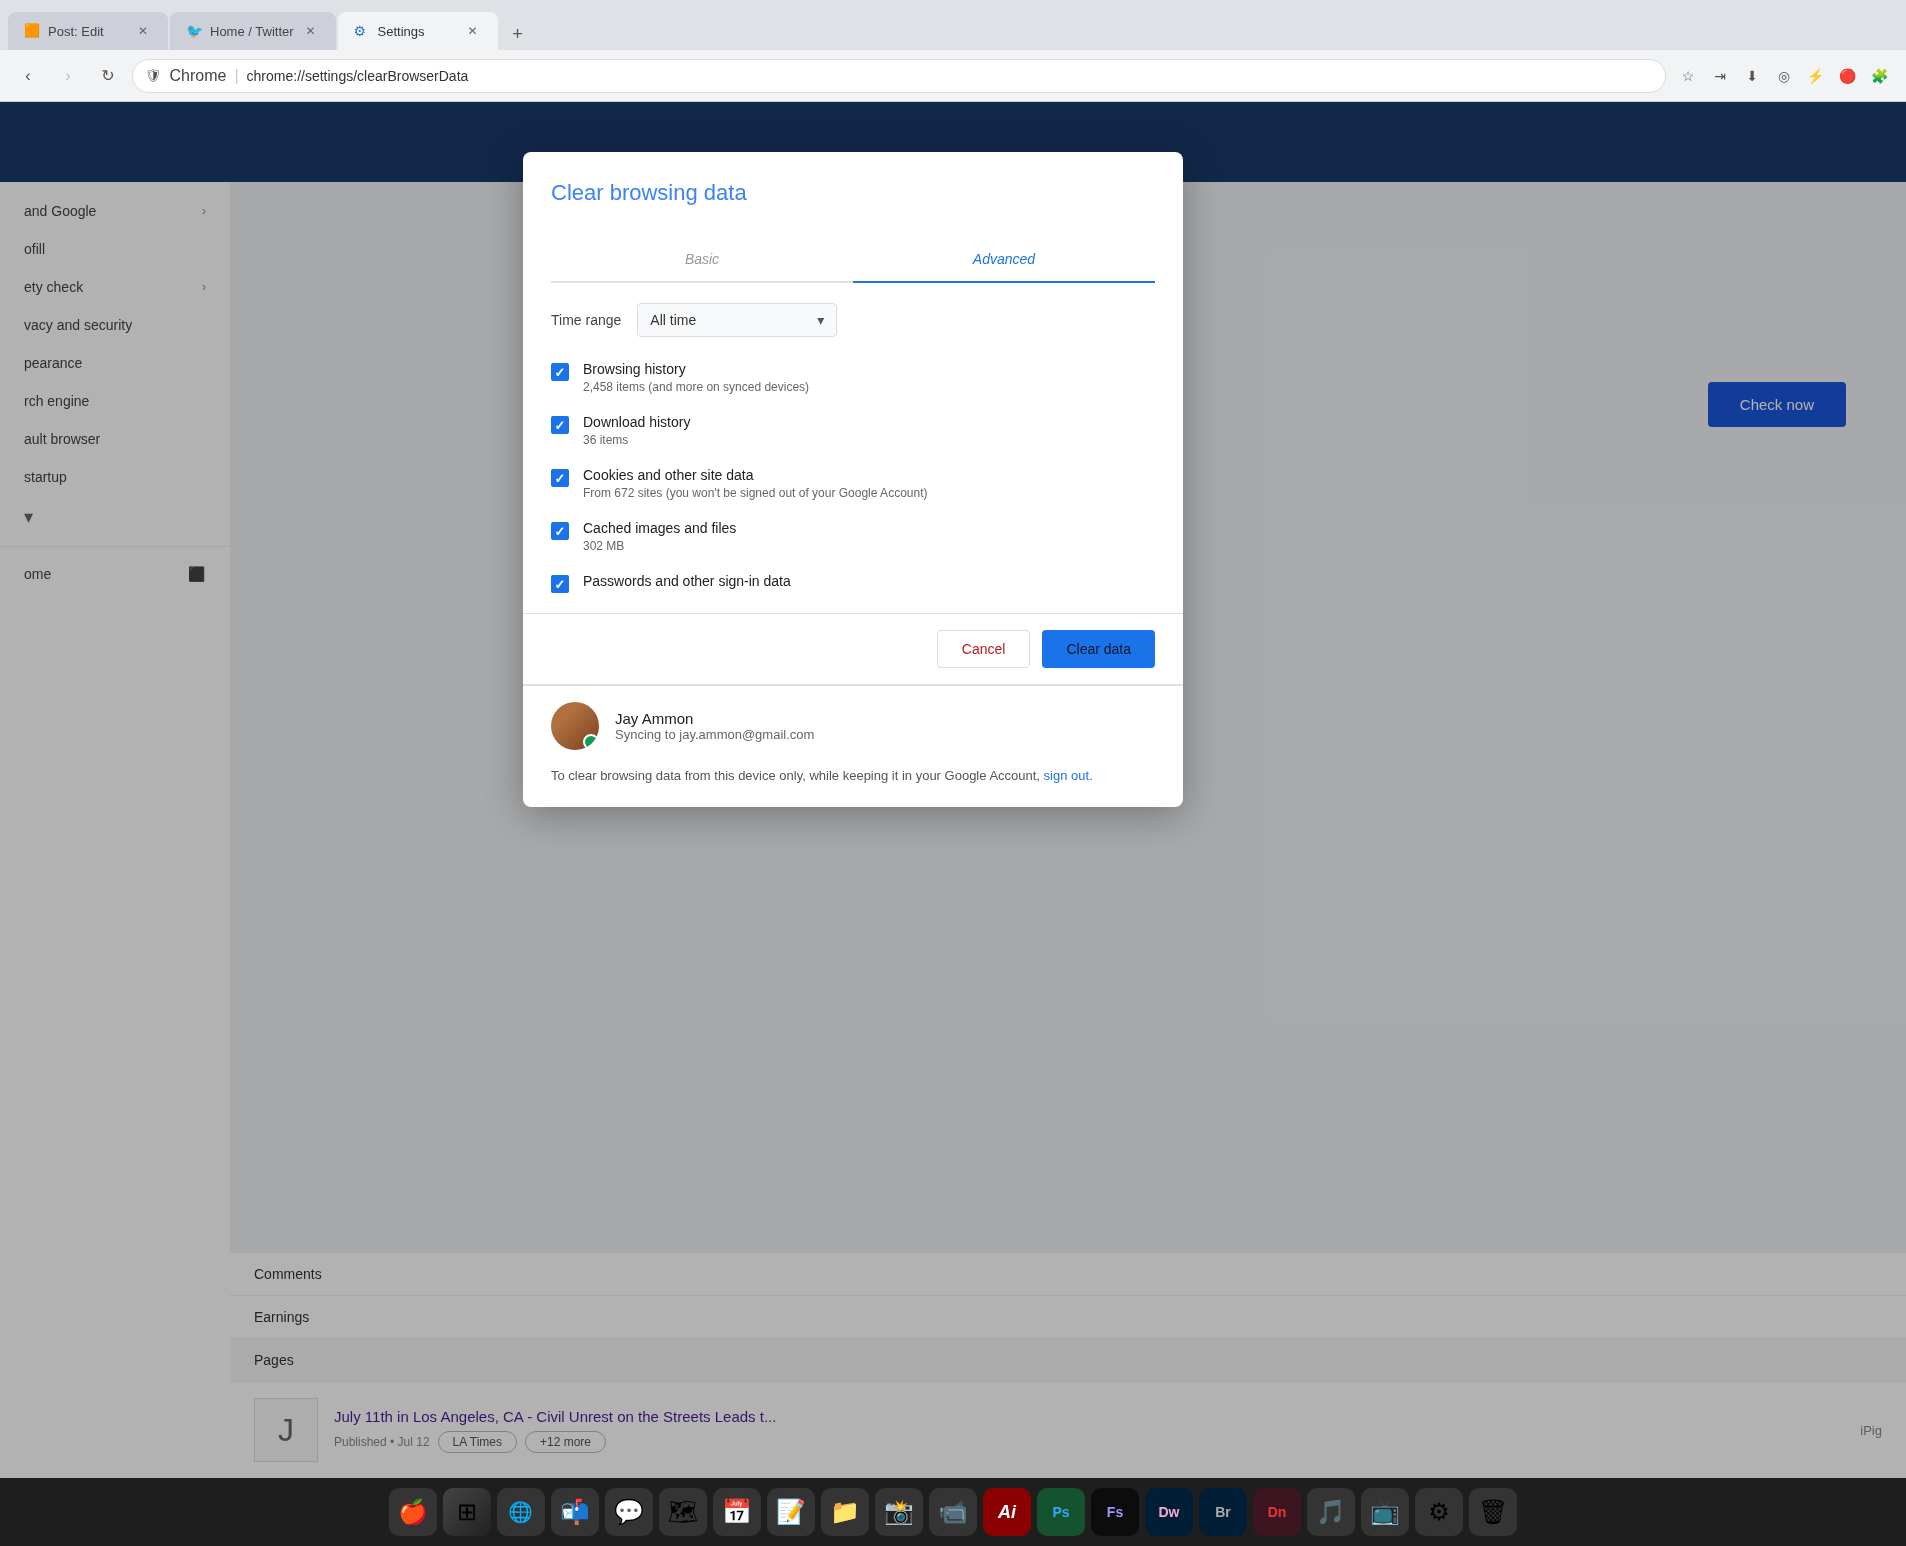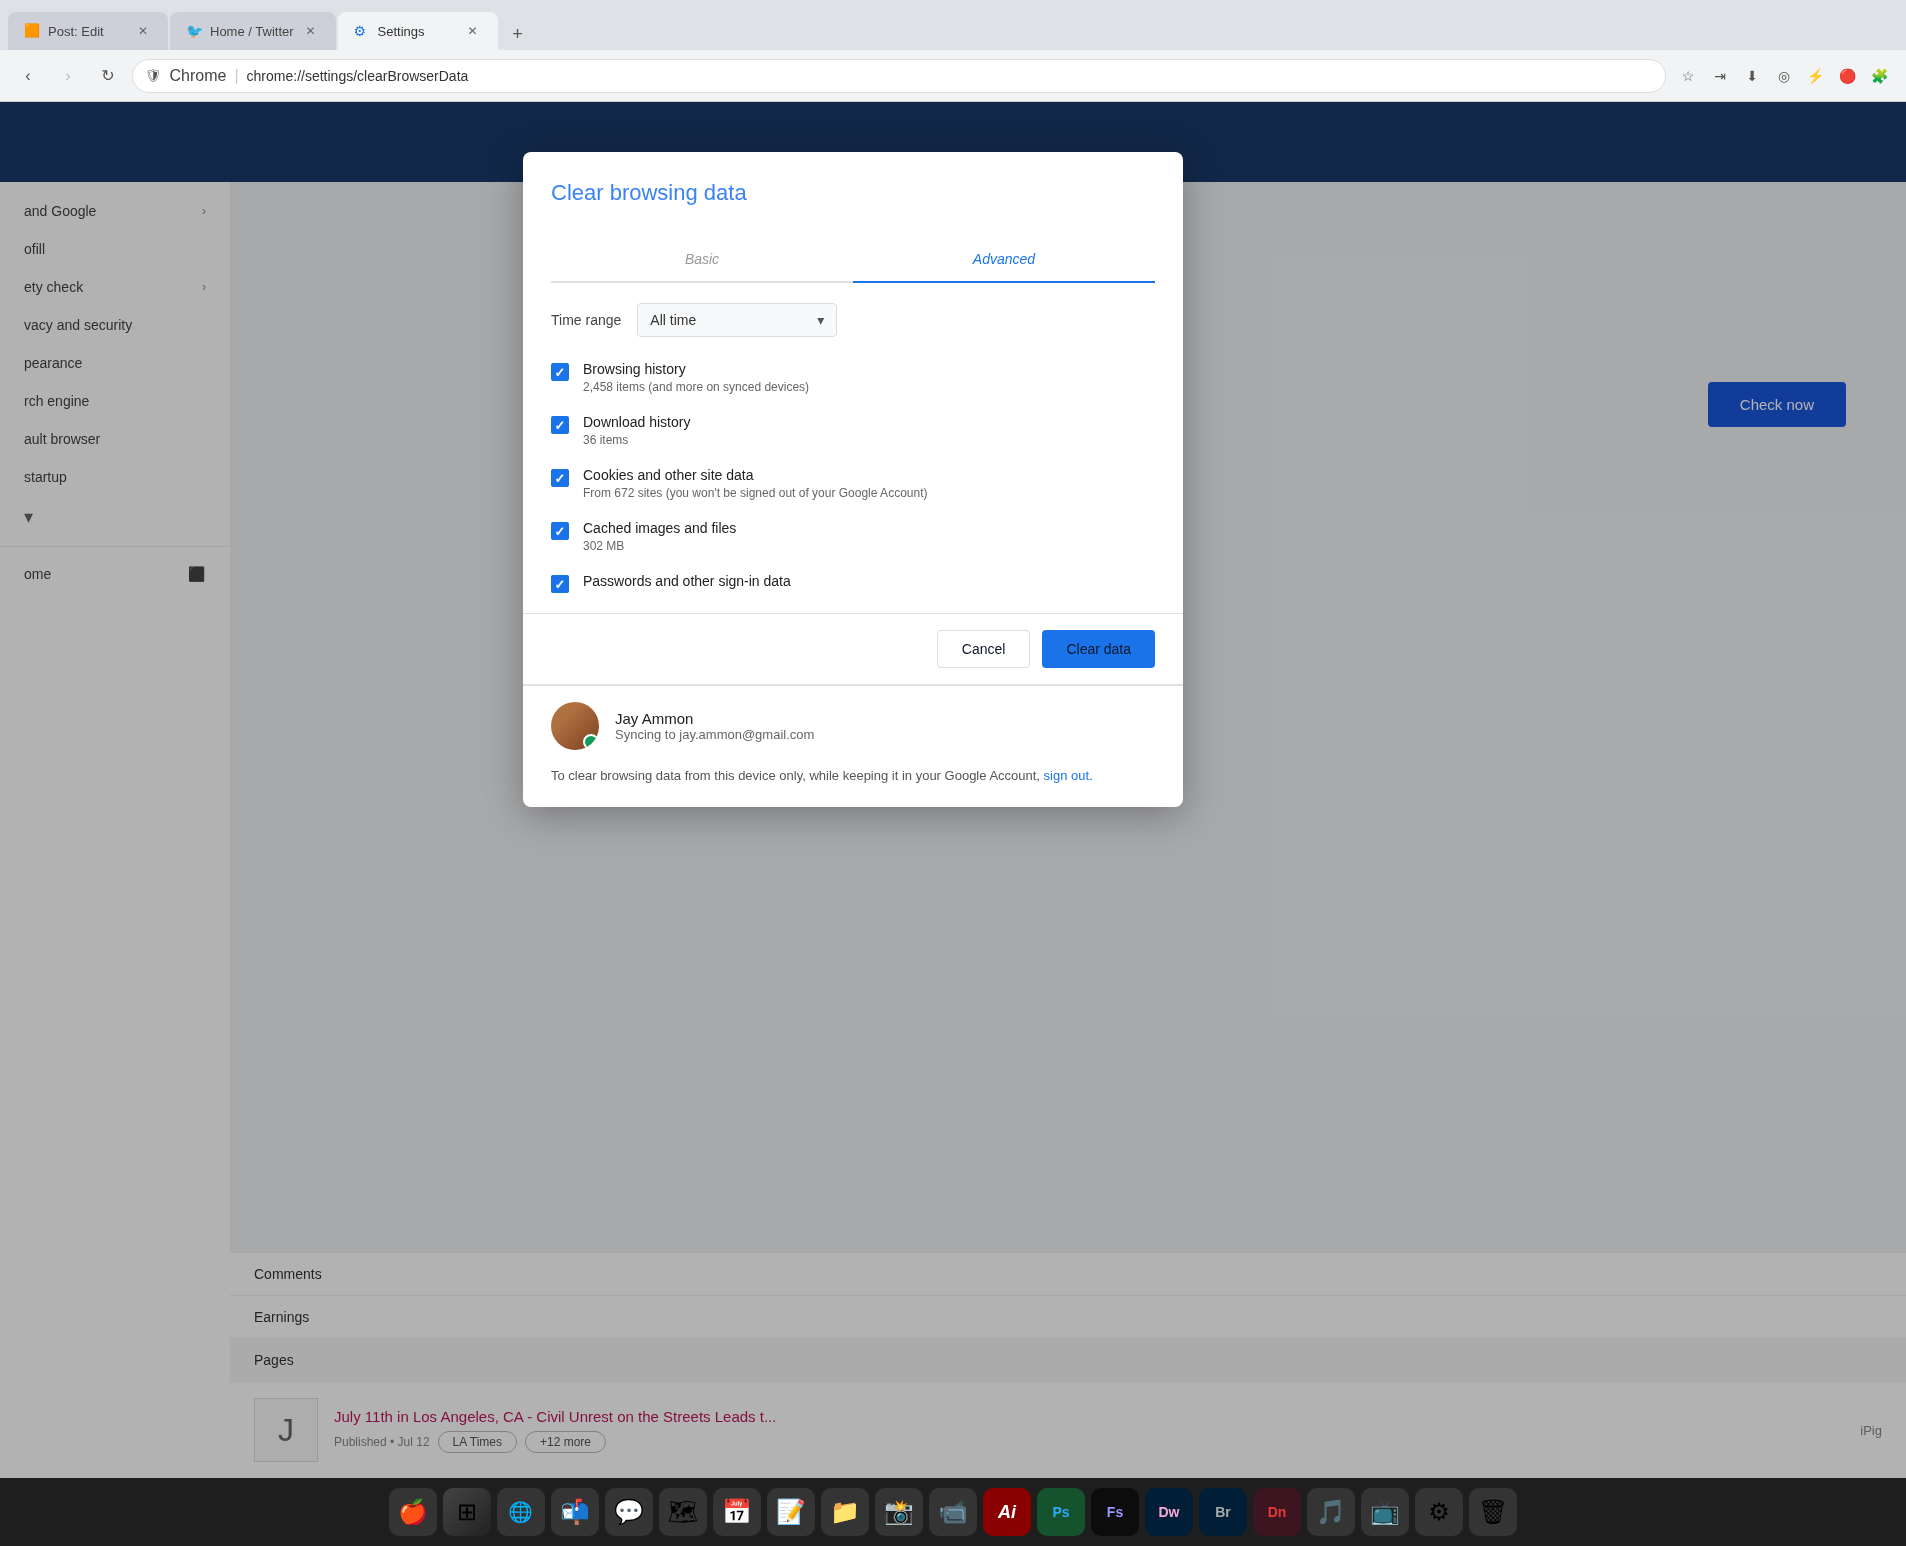--- a/index.html
+++ b/index.html
@@ -61,21 +61,21 @@
     .checkbox-check { color: white; font-size: 13px; font-weight: bold; }
     .checkbox-content { flex: 1; }
     .checkbox-title { font-size: 14px; color: #202124; font-weight: 500; margin-bottom: 3px; }
     .checkbox-desc { font-size: 12px; color: #666; }
 
     
     .modal-divider { height: 1px; background: #e0e0e0; margin: 0 0 0; }
 
     
     .modal-footer { padding: 16px 28px; display: flex; justify-content: flex-end; gap: 12px; }
-    .btn-cancel { padding: 10px 24px; border: 1px solid #ddd; border-radius: 4px; background: white; font-size: 14px; color: #0f172a; cursor: pointer; }
+    .btn-cancel { padding: 10px 24px; border: 1px solid #ddd; border-radius: 4px; background: white; font-size: 14px; color: #b91c1c; cursor: pointer; }
     .btn-clear { padding: 10px 24px; border: none; border-radius: 4px; background: #1a73e8; font-size: 14px; color: #0f172a; cursor: pointer; }
 
     
     .account-section { padding: 16px 28px; border-top: 1px solid #e0e0e0; display: flex; align-items: center; gap: 16px; }
     .avatar { width: 48px; height: 48px; border-radius: 50%; background: #8B6914; overflow: hidden; flex-shrink: 0; position: relative; }
     .avatar-img { width: 100%; height: 100%; object-fit: cover; background: linear-gradient(135deg, #a0724a 0%, #7a4f2a 100%); }
     .avatar-badge { position: absolute; bottom: 0; right: 0; width: 16px; height: 16px; background: #0F9D58; border-radius: 50%; border: 2px solid white; display: flex; align-items: center; justify-content: center; }
     .account-info { flex: 1; }
     .account-name { font-size: 15px; font-weight: 500; color: #202124; }
     .account-email { font-size: 13px; color: #666; }
@@ -201,21 +201,21 @@
           </div>
           <div style="padding:12px 24px; background: #f5f5f5;">
             <span style="font-size:14px; color:#333;">Pages</span>
           </div>
 
           <div style="display:flex; align-items:center; gap:16px; padding:16px 24px; background:white; border-top:1px solid #eee;">
             <div class="article-initial-large">
               <span>J</span>
             </div>
             <div style="flex:1;">
-              <div style="font-size:15px; color:#be185d;">July 11th in Los Angeles, CA - Civil Unrest on the Streets Leads t...</div>
+              <div style="font-size:15px; color:#4c1d95;">July 11th in Los Angeles, CA - Civil Unrest on the Streets Leads t...</div>
               <div style="font-size:12px; color:#888; margin-top:6px; display:flex; align-items:center; gap:8px;">
                 <span>Published • Jul 12</span>
                 <span class="tag-pill">LA Times</span>
                 <span class="tag-pill">+12 more</span>
               </div>
             </div>
             <div style="font-size:13px; color:#888;">iPig</div>
           </div>
         </div>
       </div>

